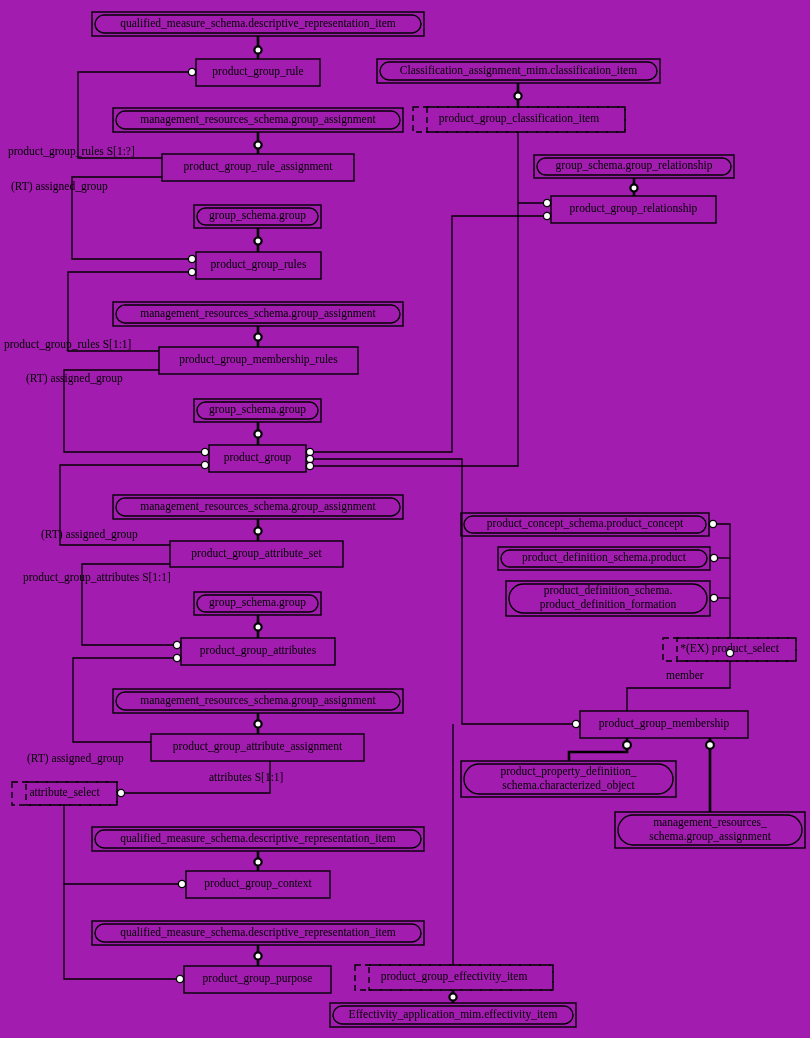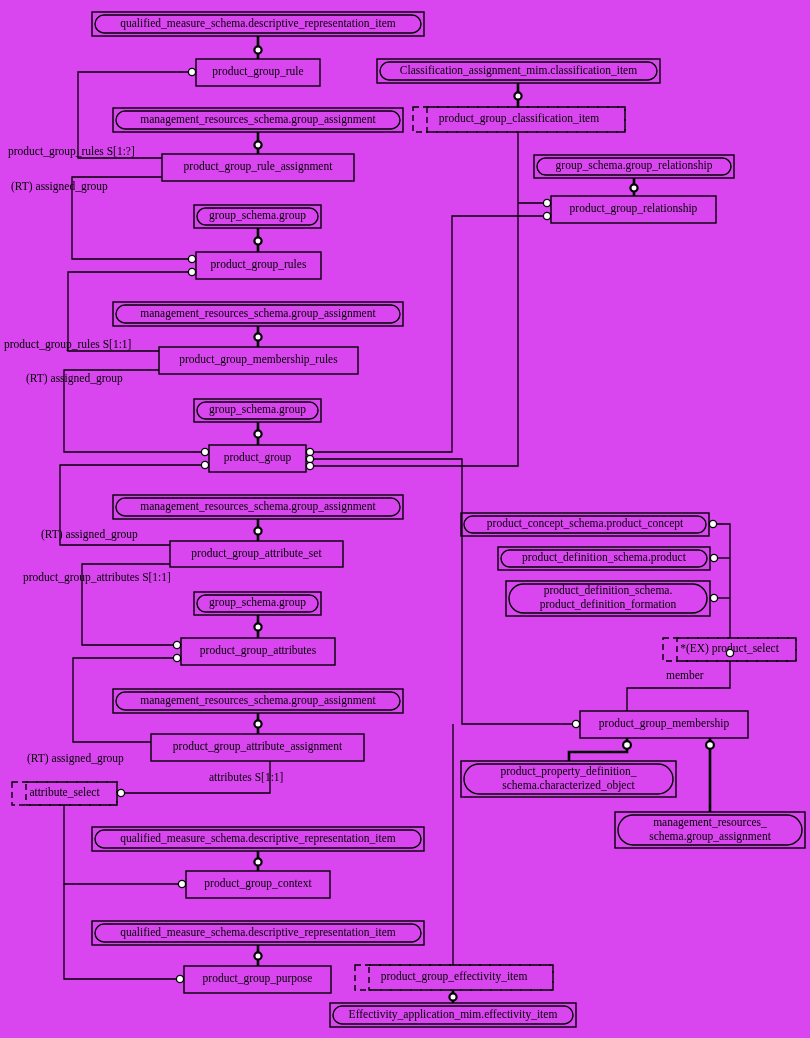--- a/index.html
+++ b/index.html
@@ -1,17 +1,17 @@
 <!DOCTYPE html>
 <html><head>
 <meta charset="utf-8">
 <style>
   html,body{margin:0;padding:0;background:#ffffff;}
   body{font-family:"Liberation Serif", serif;}
-  #diagram-root{position:relative;width:810px;height:1038px;background:#d946ef;overflow:hidden;}
+  #diagram-root{position:relative;width:810px;height:1038px;background:#a21caf;overflow:hidden;}
   svg{display:block;}
   .ent-rect{fill:none;stroke:#000;stroke-width:1.4;}
   .ent-round{fill:none;stroke:#000;stroke-width:1.4;}
   .ent-dashed{fill:none;stroke:#000;stroke-width:1.4;stroke-dasharray:6 4;}
   .lbl{font-family:"Liberation Serif", serif;font-size:11.5px;fill:#000;text-anchor:middle;dominant-baseline:middle;}
   .annot{font-family:"Liberation Serif", serif;font-size:11.5px;fill:#000;text-anchor:start;dominant-baseline:middle;}
   .conn{fill:none;stroke:#000;stroke-width:1.3;}
   .conn-thick{fill:none;stroke:#000;stroke-width:2.6;}
   .circ-open{fill:#fff;stroke:#000;stroke-width:1.3;}
   .circ-sub{fill:#fff;stroke:#000;stroke-width:2.2;}

